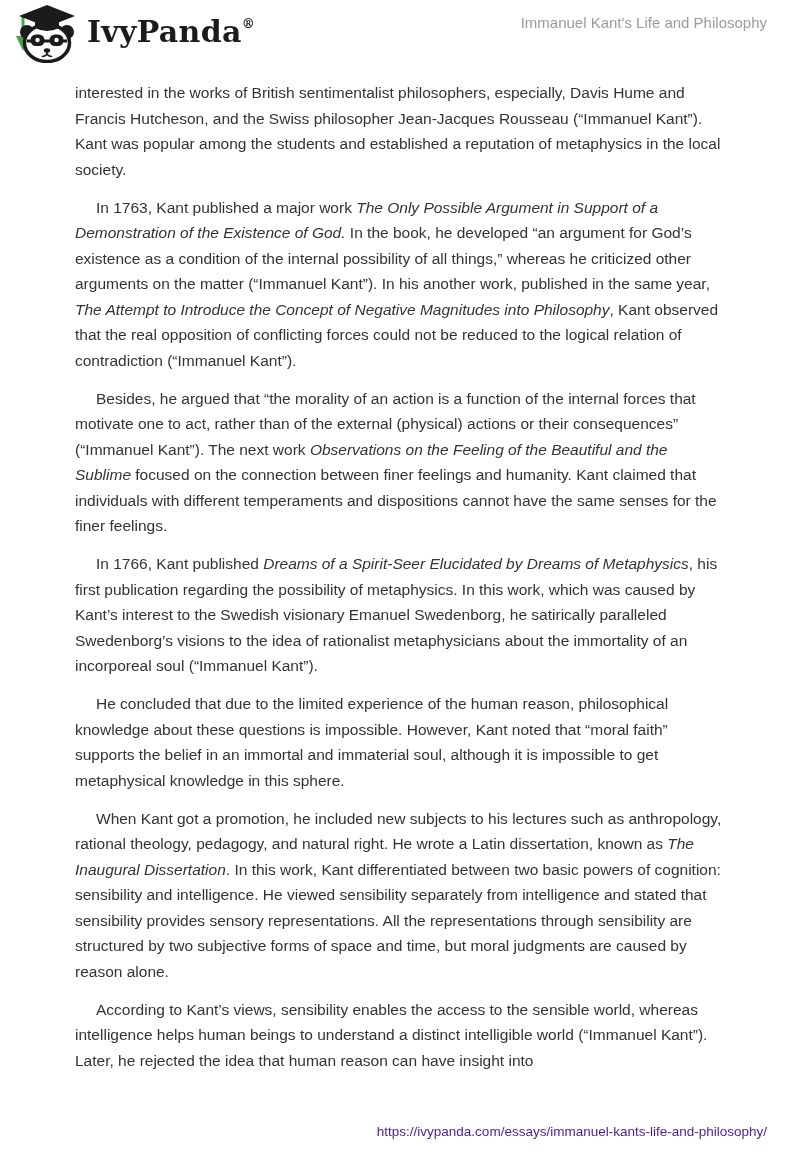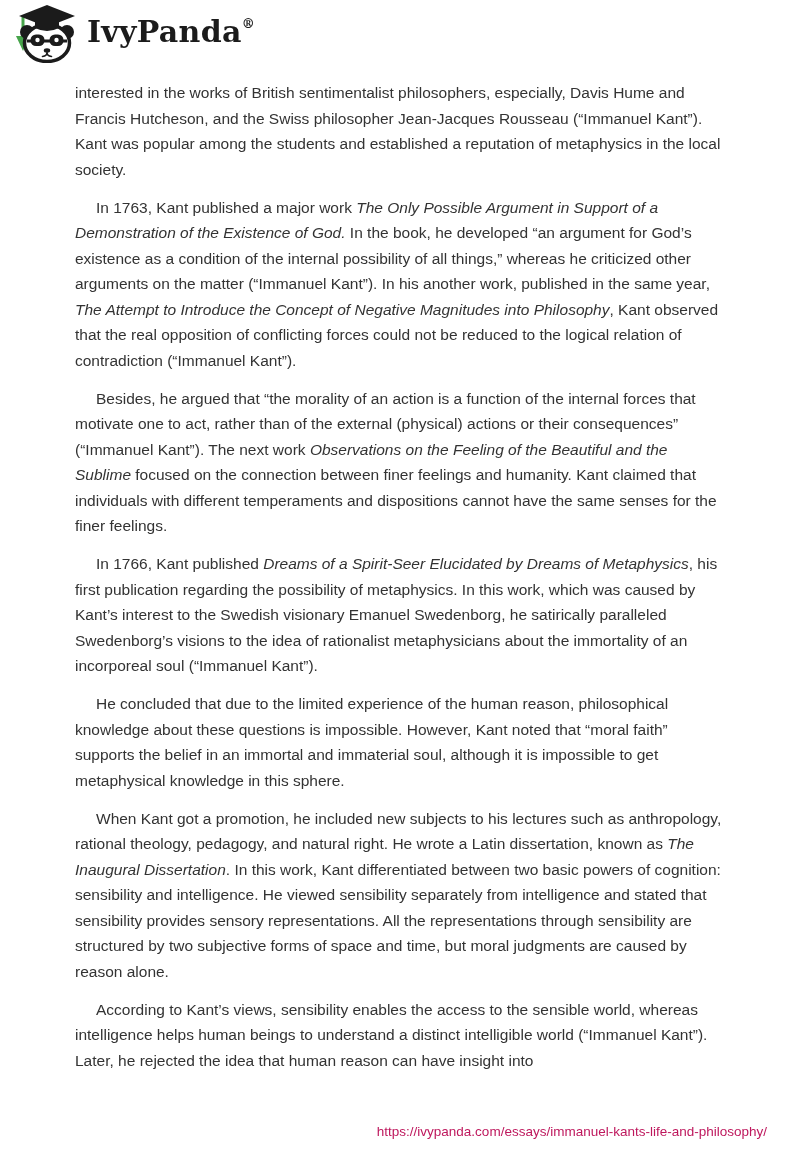--- a/index.html
+++ b/index.html
@@ -57,21 +57,21 @@
   }
   .essay p { margin: 0 0 12.5px 0; }
   .essay p.indent { text-indent: 21px; }
   .italic { font-style: italic; }
 
   
   .footer-url {
     position: absolute;
     top: 1124px;
     right: 33px;
-    color: #be185d;
+    color: #4c1d95;
     font-size: 13.5px;
   }
 </style>
 </head>
 <body>
 
 <div class="page">
 
   <div class="header">
     <div class="logo-wrap">
@@ -97,20 +97,21 @@
           <ellipse cx="35" cy="45.5" rx="3.2" ry="2.2" fill="#1b1b1b"></ellipse>
 
           <path d="M35,47.5 q0,3.5 -4.5,4 M35,47.5 q0,3.5 4.5,4" stroke="#1b1b1b" stroke-width="1.6" fill="none" stroke-linecap="round"></path>
 
           <polygon points="35,0 63,11 35,22 7,11" fill="#1b1b1b"></polygon>
           <path d="M23,15 L47,15 L47,23 Q35,29 23,23 Z" fill="#1b1b1b"></path>
         </svg>
       </span>
       <div class="brand"><span>IvyPanda</span><sup>®</sup></div>
     </div>
+    <div class="doc-title">Immanuel Kant's Life and Philosophy</div>
   </div>
 
   <div class="essay">
       <p class=""><span>interested in the works of British sentimentalist philosophers, especially, Davis Hume and Francis Hutcheson, and the Swiss philosopher Jean-Jacques Rousseau (“Immanuel Kant”). Kant was popular among the students and established a reputation of metaphysics in the local society.</span></p>
       <p class="indent"><span>In 1763, Kant published a major work </span><span class="italic">The Only Possible Argument in Support of a Demonstration of the Existence of God.</span><span> In the book, he developed “an argument for God’s existence as a condition of the internal possibility of all things,” whereas he criticized other arguments on the matter (“Immanuel Kant”). In his another work, published in the same year, </span><span class="italic">The Attempt to Introduce the Concept of Negative Magnitudes into Philosophy</span><span>, Kant observed that the real opposition of conflicting forces could not be reduced to the logical relation of contradiction (“Immanuel Kant”).</span></p>
       <p class="indent"><span>Besides, he argued that “the morality of an action is a function of the internal forces that motivate one to act, rather than of the external (physical) actions or their consequences” (“Immanuel Kant”). The next work </span><span class="italic">Observations on the Feeling of the Beautiful and the Sublime</span><span> focused on the connection between finer feelings and humanity. Kant claimed that individuals with different temperaments and dispositions cannot have the same senses for the finer feelings.</span></p>
       <p class="indent"><span>In 1766, Kant published </span><span class="italic">Dreams of a Spirit-Seer Elucidated by Dreams of Metaphysics</span><span>, his first publication regarding the possibility of metaphysics. In this work, which was caused by Kant’s interest to the Swedish visionary Emanuel Swedenborg, he satirically paralleled Swedenborg’s visions to the idea of rationalist metaphysicians about the immortality of an incorporeal soul (“Immanuel Kant”).</span></p>
       <p class="indent"><span>He concluded that due to the limited experience of the human reason, philosophical knowledge about these questions is impossible. However, Kant noted that “moral faith” supports the belief in an immortal and immaterial soul, although it is impossible to get metaphysical knowledge in this sphere.</span></p>
       <p class="indent"><span>When Kant got a promotion, he included new subjects to his lectures such as anthropology, rational theology, pedagogy, and natural right. He wrote a Latin dissertation, known as </span><span class="italic">The Inaugural Dissertation</span><span>. In this work, Kant differentiated between two basic powers of cognition: sensibility and intelligence. He viewed sensibility separately from intelligence and stated that sensibility provides sensory representations. All the representations through sensibility are structured by two subjective forms of space and time, but moral judgments are caused by reason alone.</span></p>
       <p class="indent"><span>According to Kant’s views, sensibility enables the access to the sensible world, whereas intelligence helps human beings to understand a distinct intelligible world (“Immanuel Kant”). Later, he rejected the idea that human reason can have insight into</span></p>

